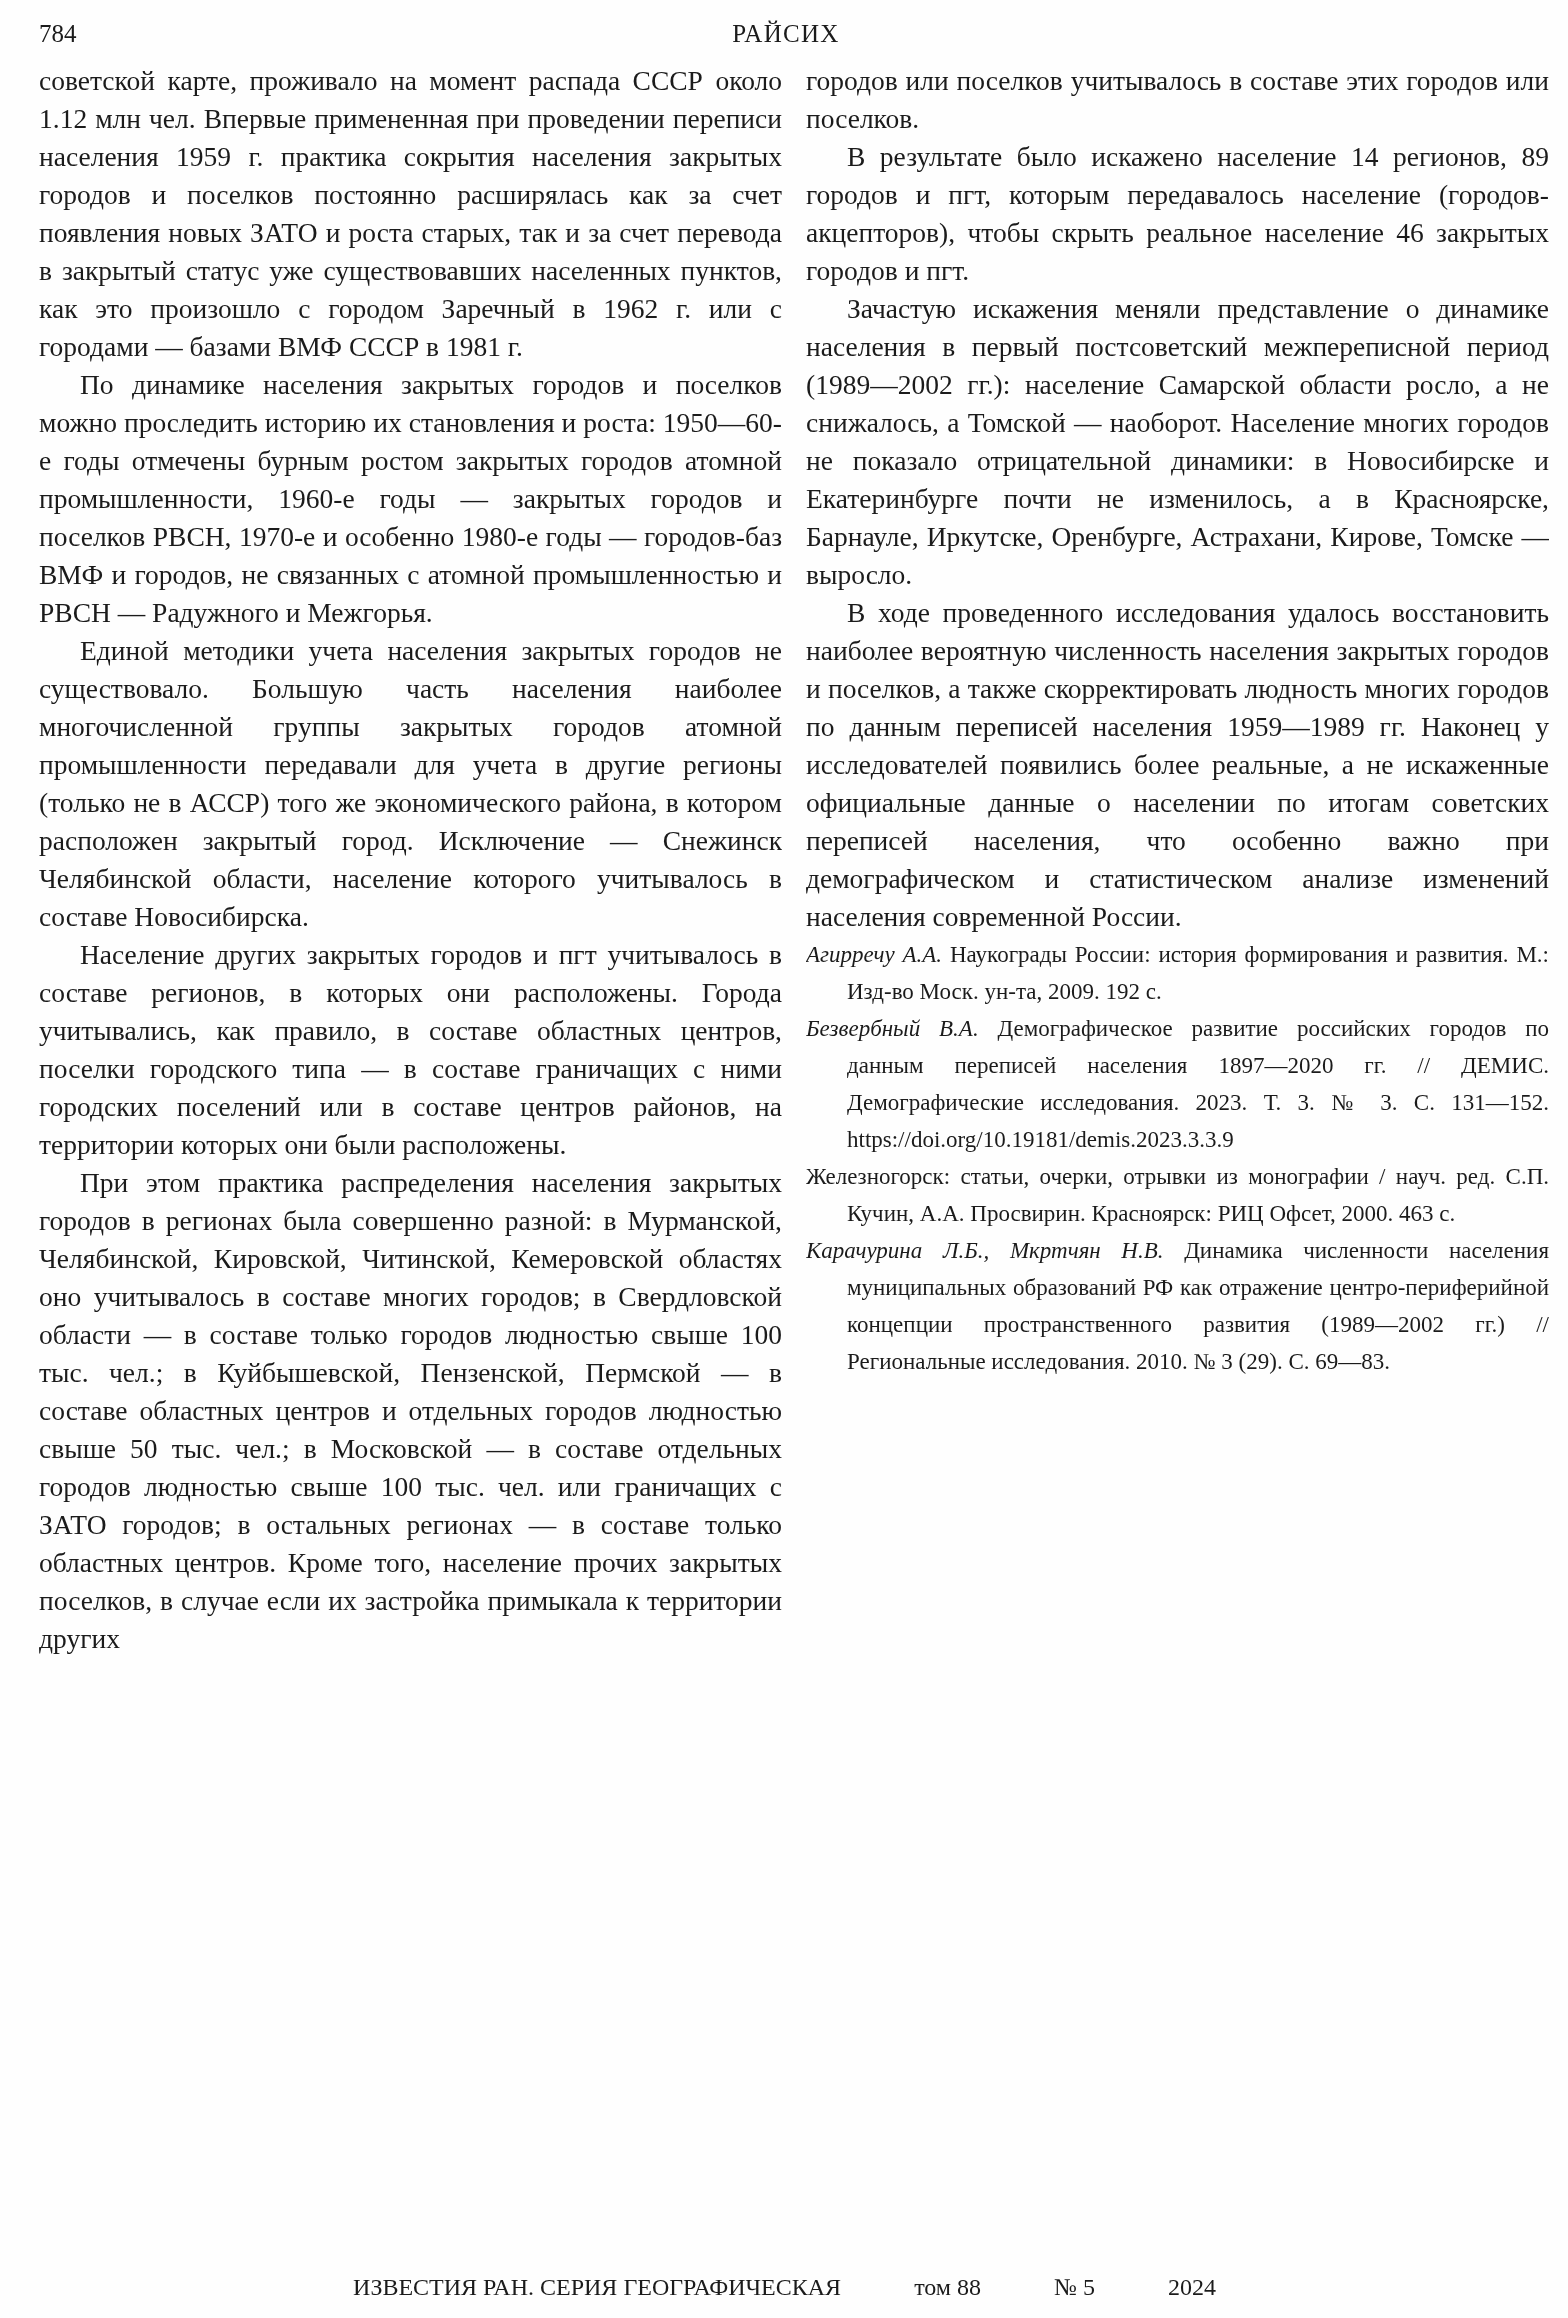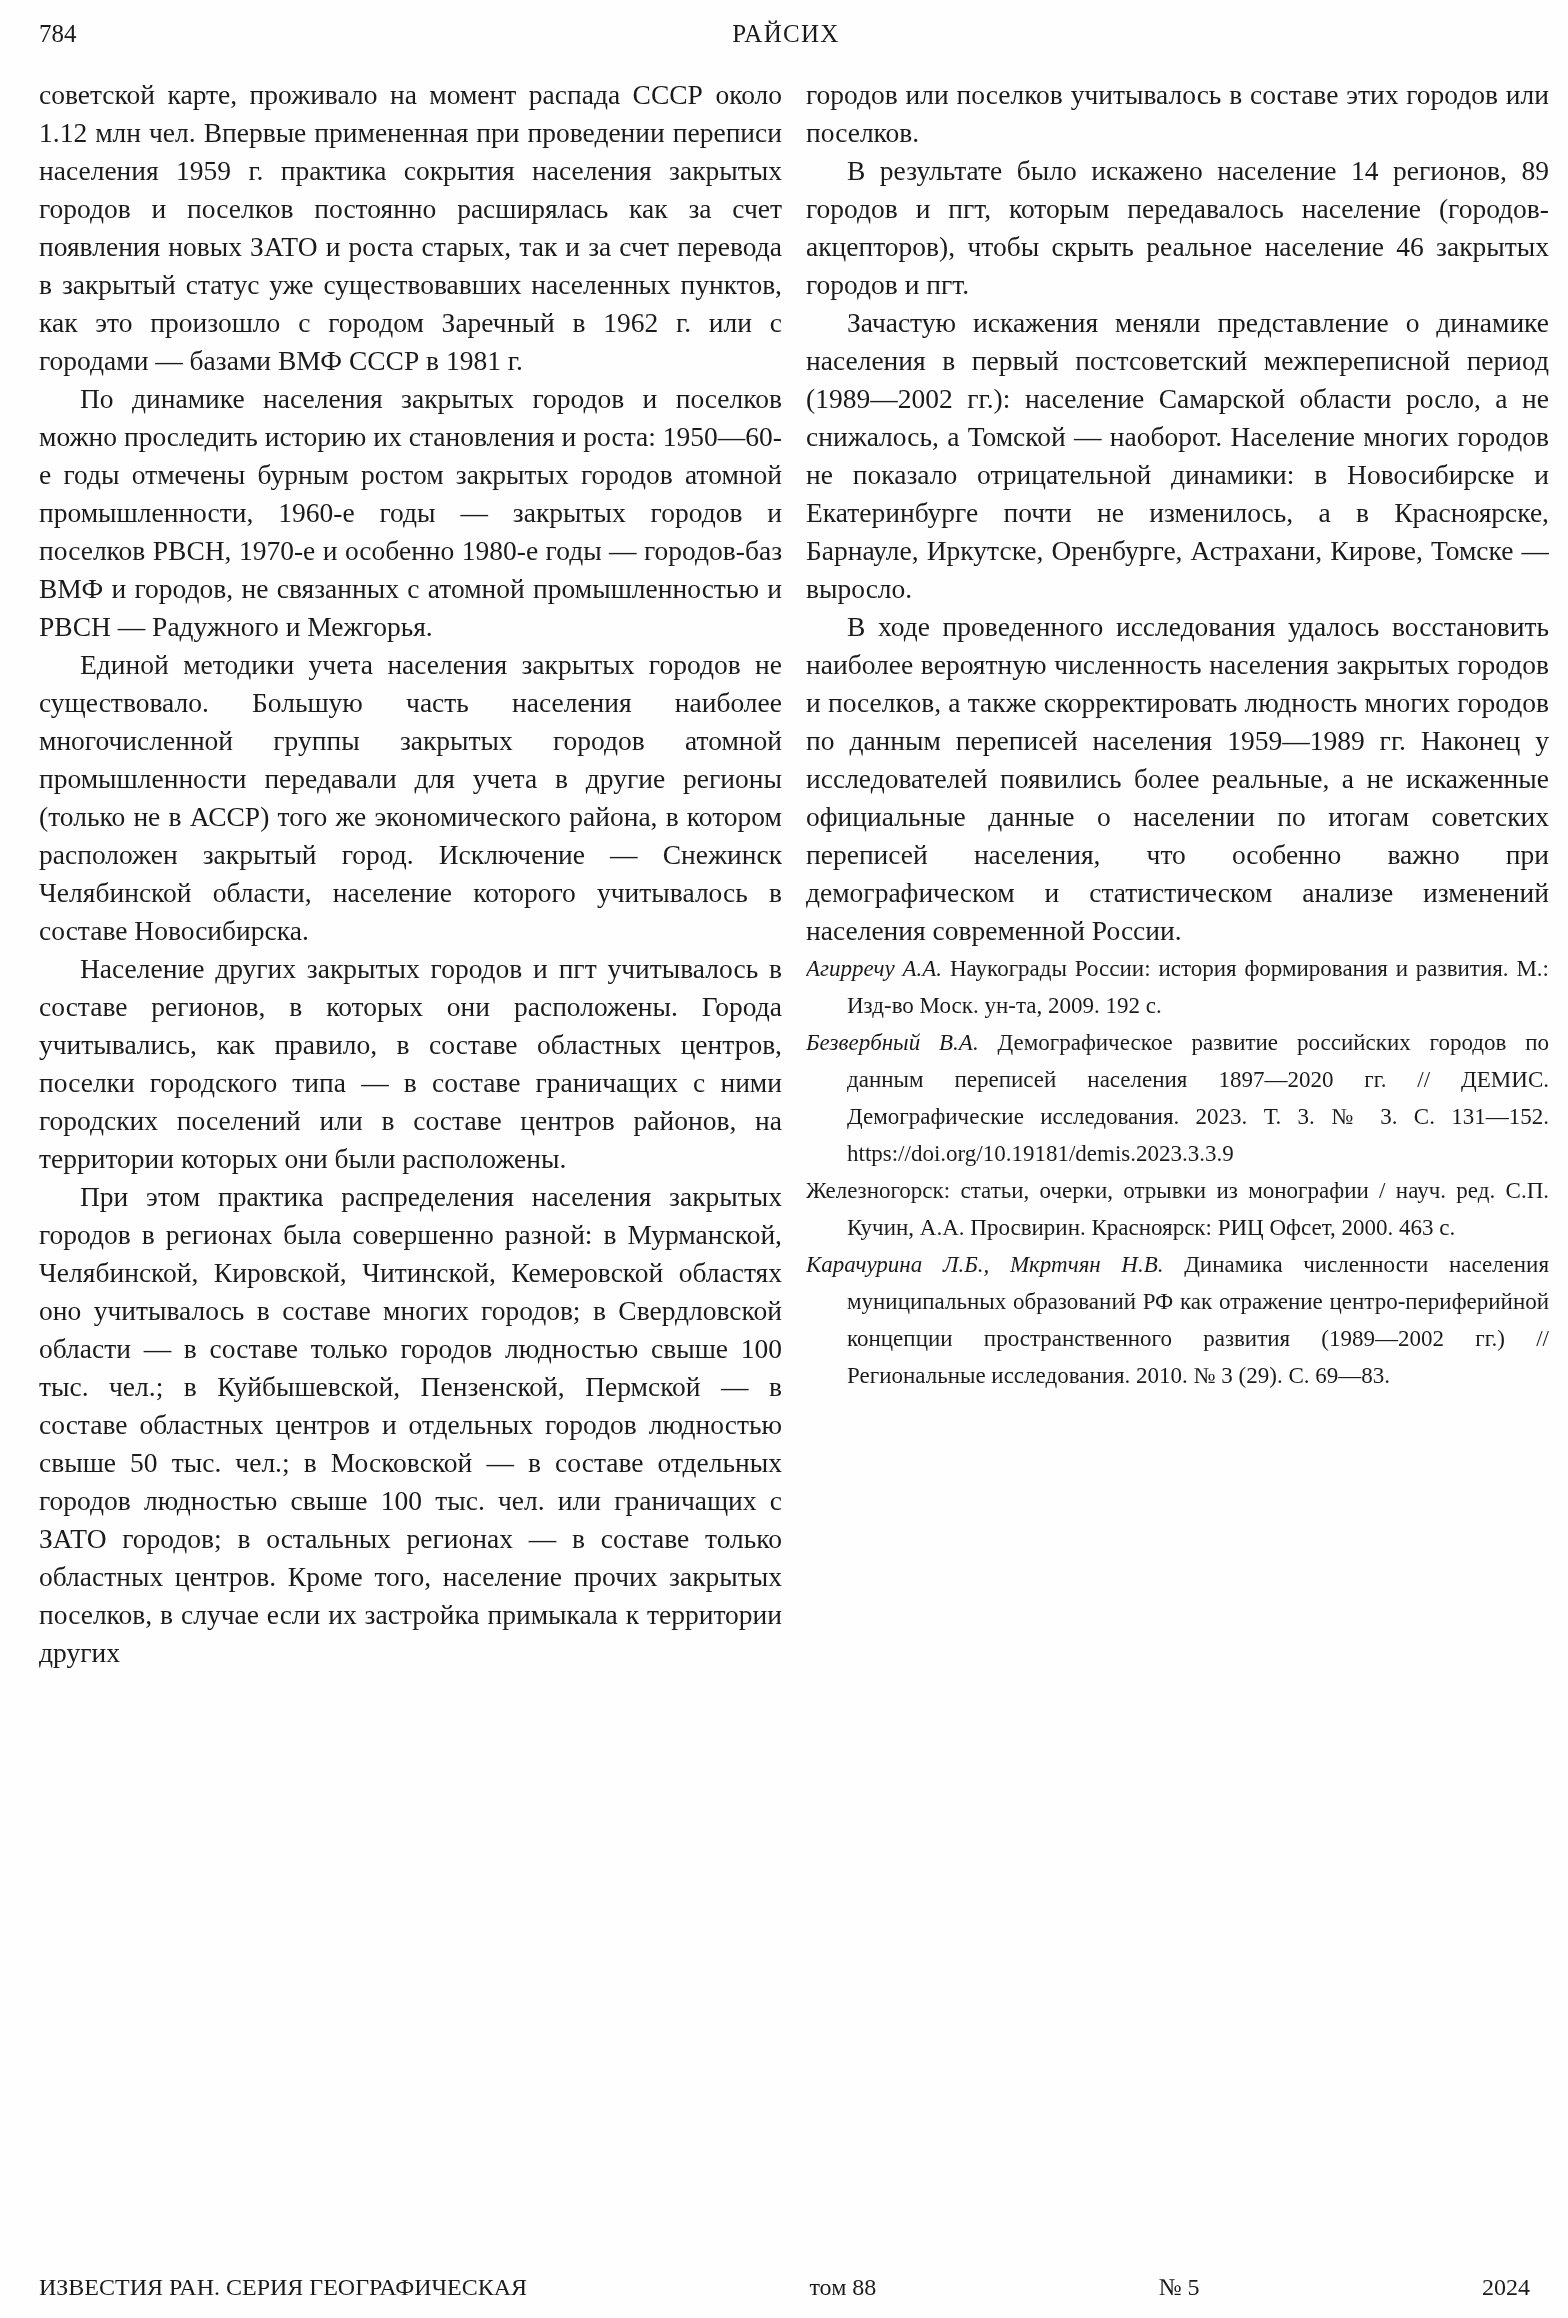--- a/index.html
+++ b/index.html
@@ -32,21 +32,21 @@
   .running-head {
     position: absolute;
     left: 0;
     right: 16px;
     text-align: center;
     letter-spacing: 1.3px;
   }
   .columns {
     display: flex;
     gap: 24px;
-    margin-top: 26px;
+    margin-top: 12px;
     height: 2196px;
     overflow: hidden;
   }
   .col {
     flex: 1 1 0;
     min-width: 0;
     text-align: justify;
     font-size: 27.5px;
     line-height: 38px;
     hyphens: auto;
@@ -79,21 +79,21 @@
   }
   .ref .ref-authors {
     font-style: italic;
   }
   .page-footer {
     position: absolute;
     left: 39px;
     right: 39px;
     bottom: 18.3px;
     display: flex;
-    justify-content: space-between;
+    justify-content: center;
     align-items: baseline;
     gap: 73px;
     font-size: 24px;
     white-space: nowrap;
   }
 </style>
 </head>
 <body>
 
 <div class="page">

